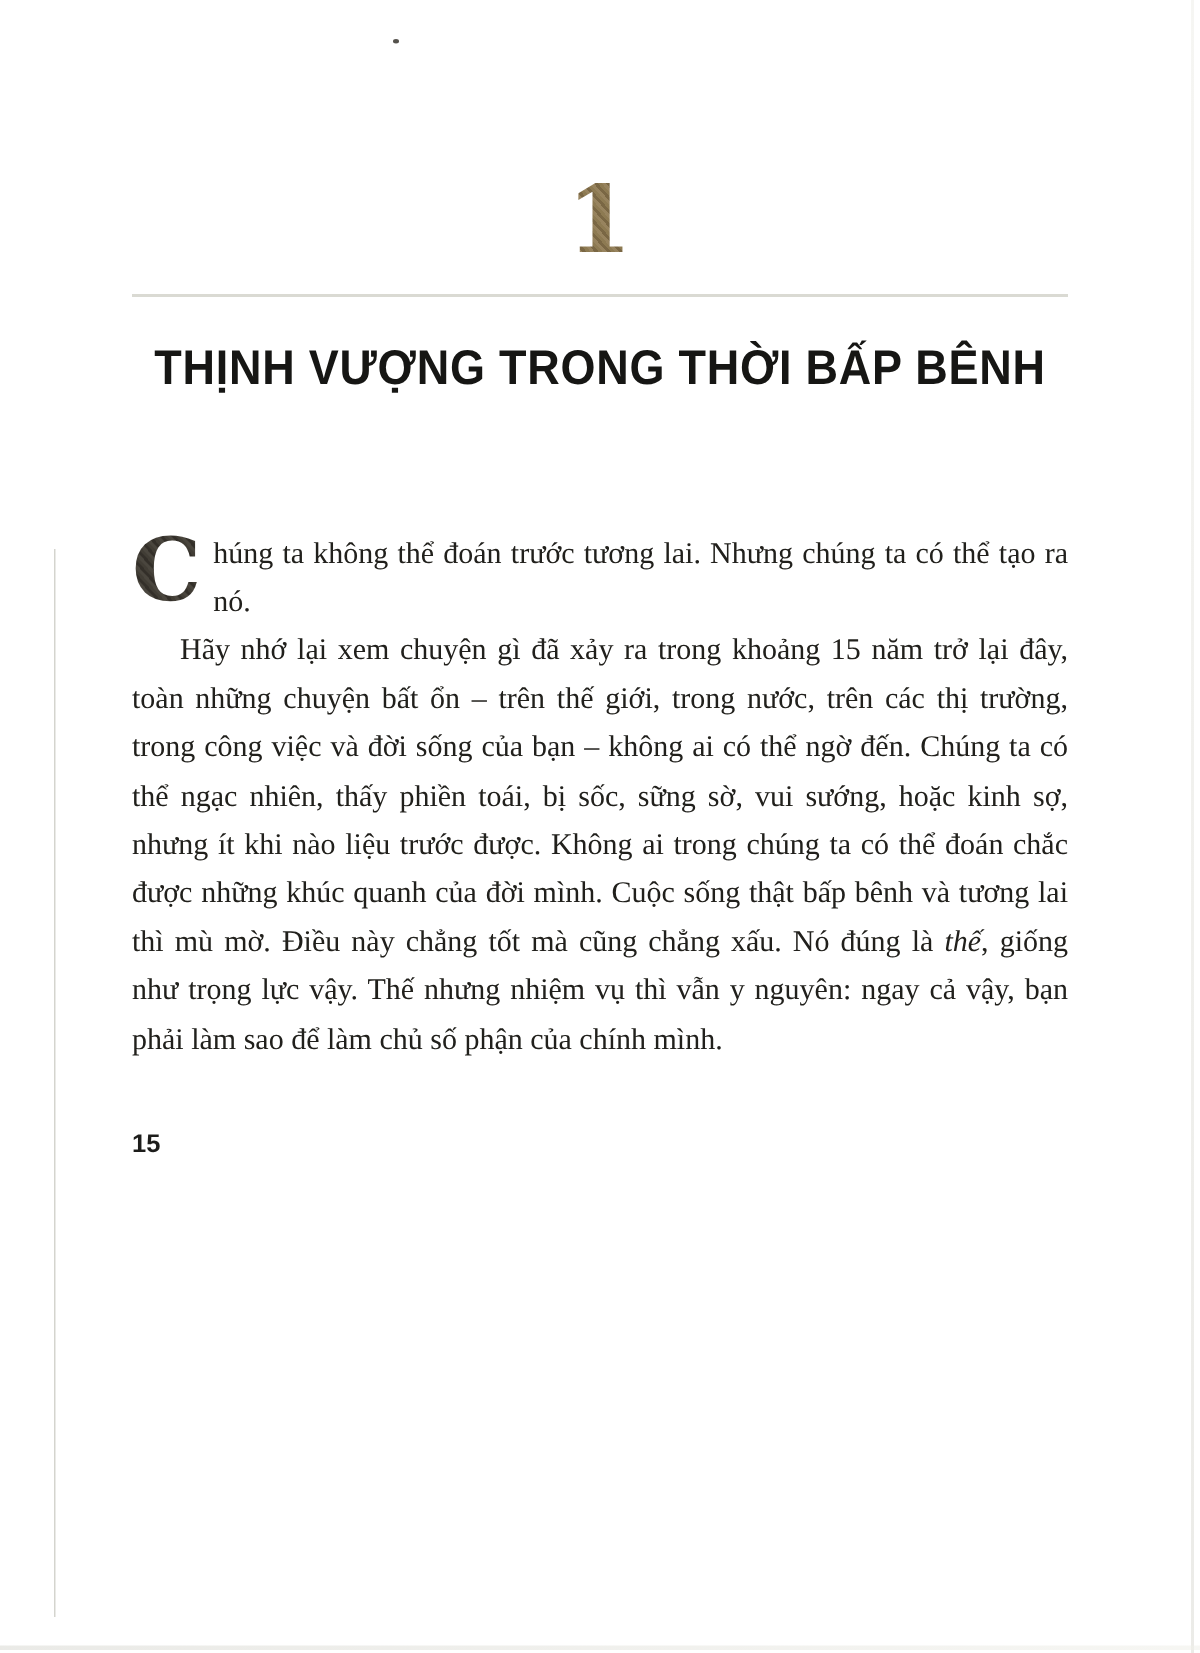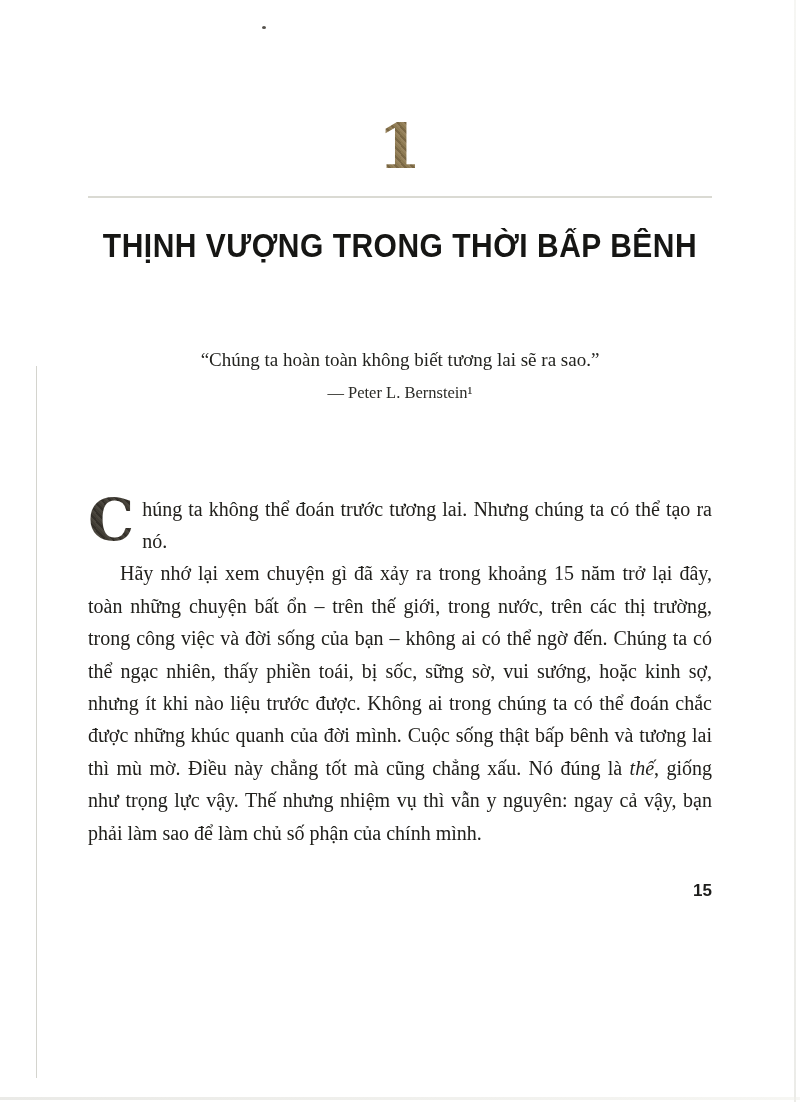--- a/index.html
+++ b/index.html
@@ -106,22 +106,22 @@
     padding: 4px 8px 0 0;
     background: repeating-linear-gradient(48deg, #4a463e 0 2px, #332f29 2px 4px, #413d35 4px 6px);
     -webkit-background-clip: text;
     background-clip: text;
     color: transparent;
   }
   .body-text em {
     font-style: italic;
   }
   .page-number {
-    margin-top: 32px;
-    text-align: right;
+    margin-top: 44px;
+    text-align: left;
     font-family: "Liberation Sans", "DejaVu Sans", sans-serif;
     font-weight: 700;
     font-size: 17px;
     color: #1d1d1b;
   }
 </style>
 </head>
 <body>
 
 <div class="page">
@@ -132,24 +132,20 @@
   <div class="edge-bottom"></div>
 
   <div class="content">
 
     <div class="chapter-number">1</div>
 
     <hr class="divider">
 
     <h1 class="chapter-title">THỊNH VƯỢNG TRONG THỜI BẤP BÊNH</h1>
 
-    <div class="epigraph">
-      <div class="epigraph-quote">“Chúng ta hoàn toàn không biết tương lai sẽ ra sao.”</div>
-      <div class="epigraph-attribution">— Peter L. Bernstein¹</div>
-    </div>
 
     <div class="body-text" id="paragraphs">
         <p><span class="drop-cap">C</span><span>húng ta không thể đoán trước tương lai. Nhưng chúng ta có thể tạo ra nó.</span></p>
         <p class="indented"><span>Hãy nhớ lại xem chuyện gì đã xảy ra trong khoảng 15 năm trở lại đây, toàn những chuyện bất ổn – trên thế giới, trong nước, trên các thị trường, trong công việc và đời sống của bạn – không ai có thể ngờ đến. Chúng ta có thể ngạc nhiên, thấy phiền toái, bị sốc, sững sờ, vui sướng, hoặc kinh sợ, nhưng ít khi nào liệu trước được. Không ai trong chúng ta có thể đoán chắc được những khúc quanh của đời mình. Cuộc sống thật bấp bênh và tương lai thì mù mờ. Điều này chẳng tốt mà cũng chẳng xấu. Nó đúng là </span><em>thế</em><span>, giống như trọng lực vậy. Thế nhưng nhiệm vụ thì vẫn y nguyên: ngay cả vậy, bạn phải làm sao để làm chủ số phận của chính mình.</span></p>
       </div>
 
     <div class="page-number">15</div>
 
   </div>
 </div>

